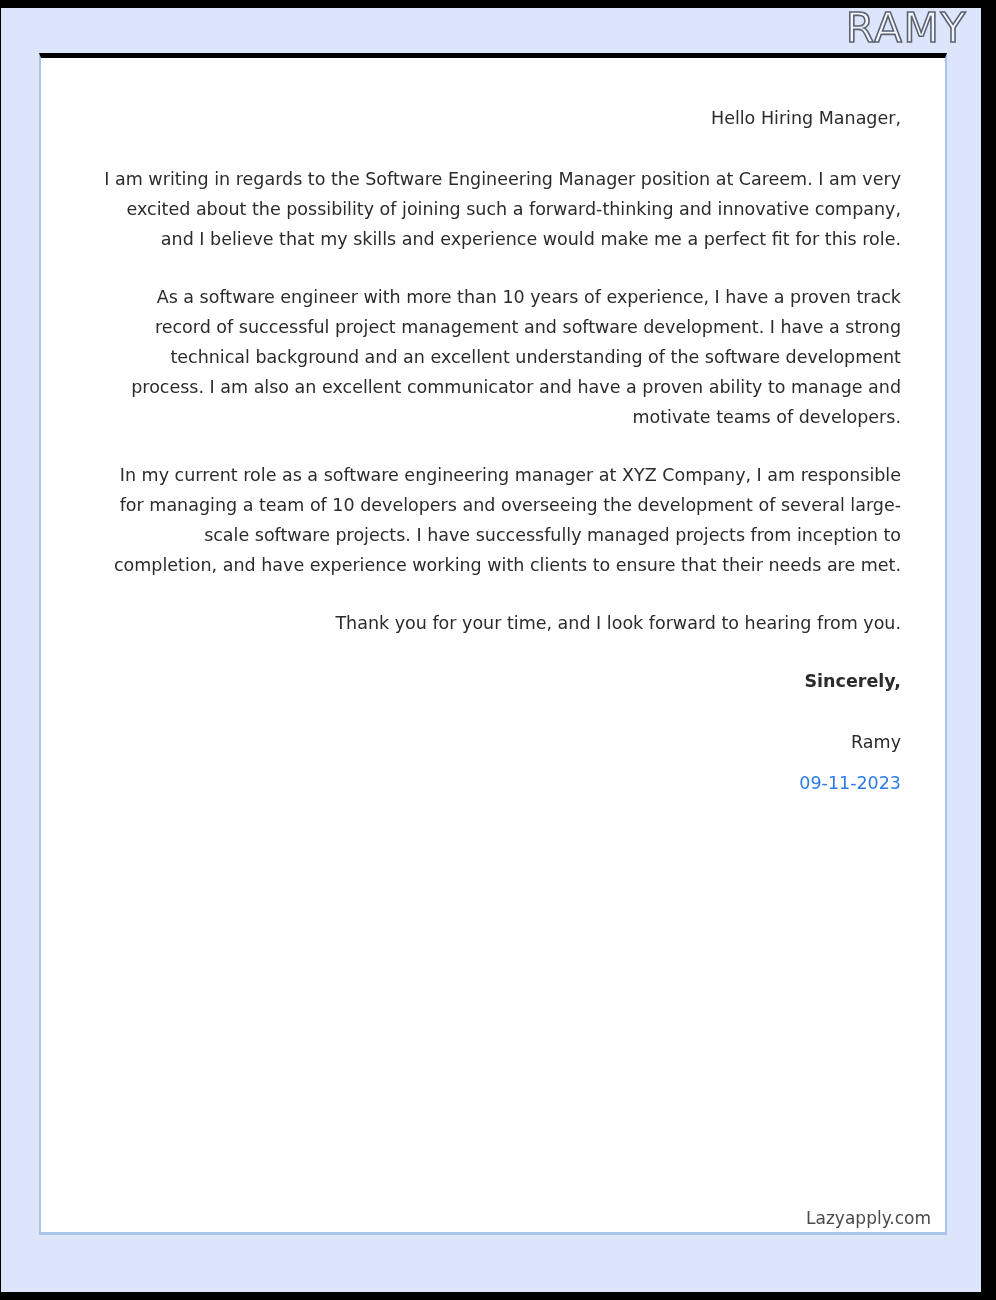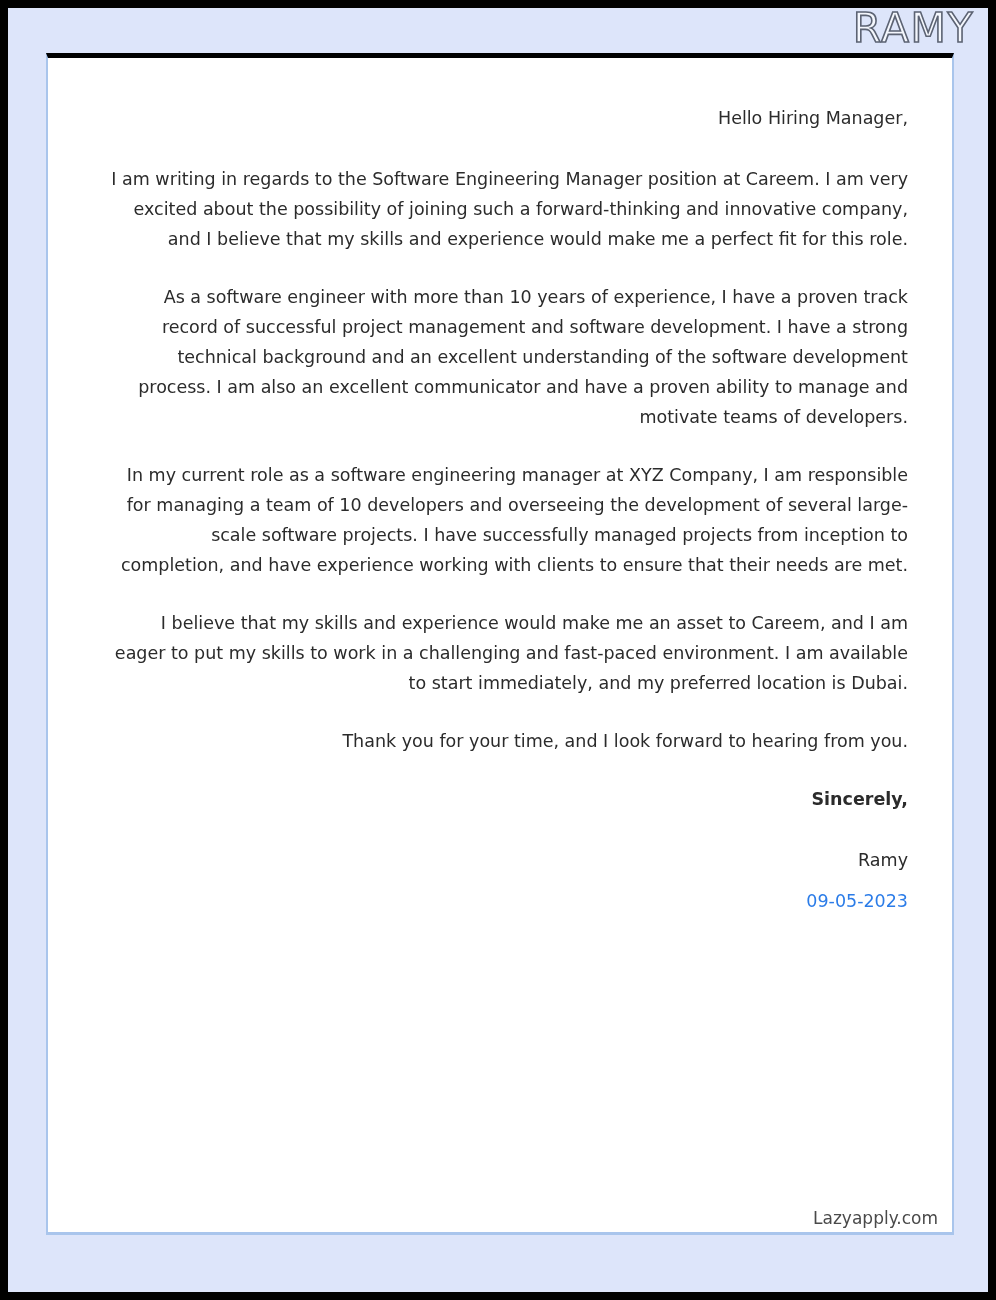--- a/index.html
+++ b/index.html
@@ -10,21 +10,21 @@
     width: 996px;
     height: 1300px;
     background: #000000;
     font-family: "DejaVu Sans", sans-serif;
     overflow: hidden;
   }
 
   
   .page-frame {
     position: absolute;
-    left: 8px;
+    left: 1px;
     top: 8px;
     width: 980px;
     height: 1284px;
     background: #dde5fa;
     box-sizing: border-box;
   }
 
   
   .header-band {
     position: absolute;
@@ -128,29 +128,28 @@
     <div class="letter-body">
 
       <p class="salutation">Hello Hiring Manager,</p>
 
       <p class="letter-paragraph">I am writing in regards to the Software Engineering Manager position at Careem. I am very excited about the possibility of joining such a forward-thinking and innovative company, and I believe that my skills and experience would make me a perfect fit for this role.</p>
 
       <p class="letter-paragraph">As a software engineer with more than 10 years of experience, I have a proven track record of successful project management and software development. I have a strong technical background and an excellent understanding of the software development process. I am also an excellent communicator and have a proven ability to manage and motivate teams of developers.</p>
 
       <p class="letter-paragraph">In my current role as a software engineering manager at XYZ Company, I am responsible for managing a team of 10 developers and overseeing the development of several large-scale software projects. I have successfully managed projects from inception to completion, and have experience working with clients to ensure that their needs are met.</p>
 
-      <p class="letter-paragraph">I believe that my skills and experience would make me an asset to Careem, and I am eager to put my skills to work in a challenging and fast-paced environment. I am available to start immediately, and my preferred location is Dubai.</p>
 
       <p class="letter-paragraph">Thank you for your time, and I look forward to hearing from you.</p>
 
       <p class="closing-line">Sincerely,</p>
 
       <p class="signature-name">Ramy</p>
 
-      <p class="signature-date">09-05-2023</p>
+      <p class="signature-date">09-11-2023</p>
 
     </div>
 
     <div class="footer-credit">Lazyapply.com</div>
 
   </div>
 
 </div>
 
 </body></html>

